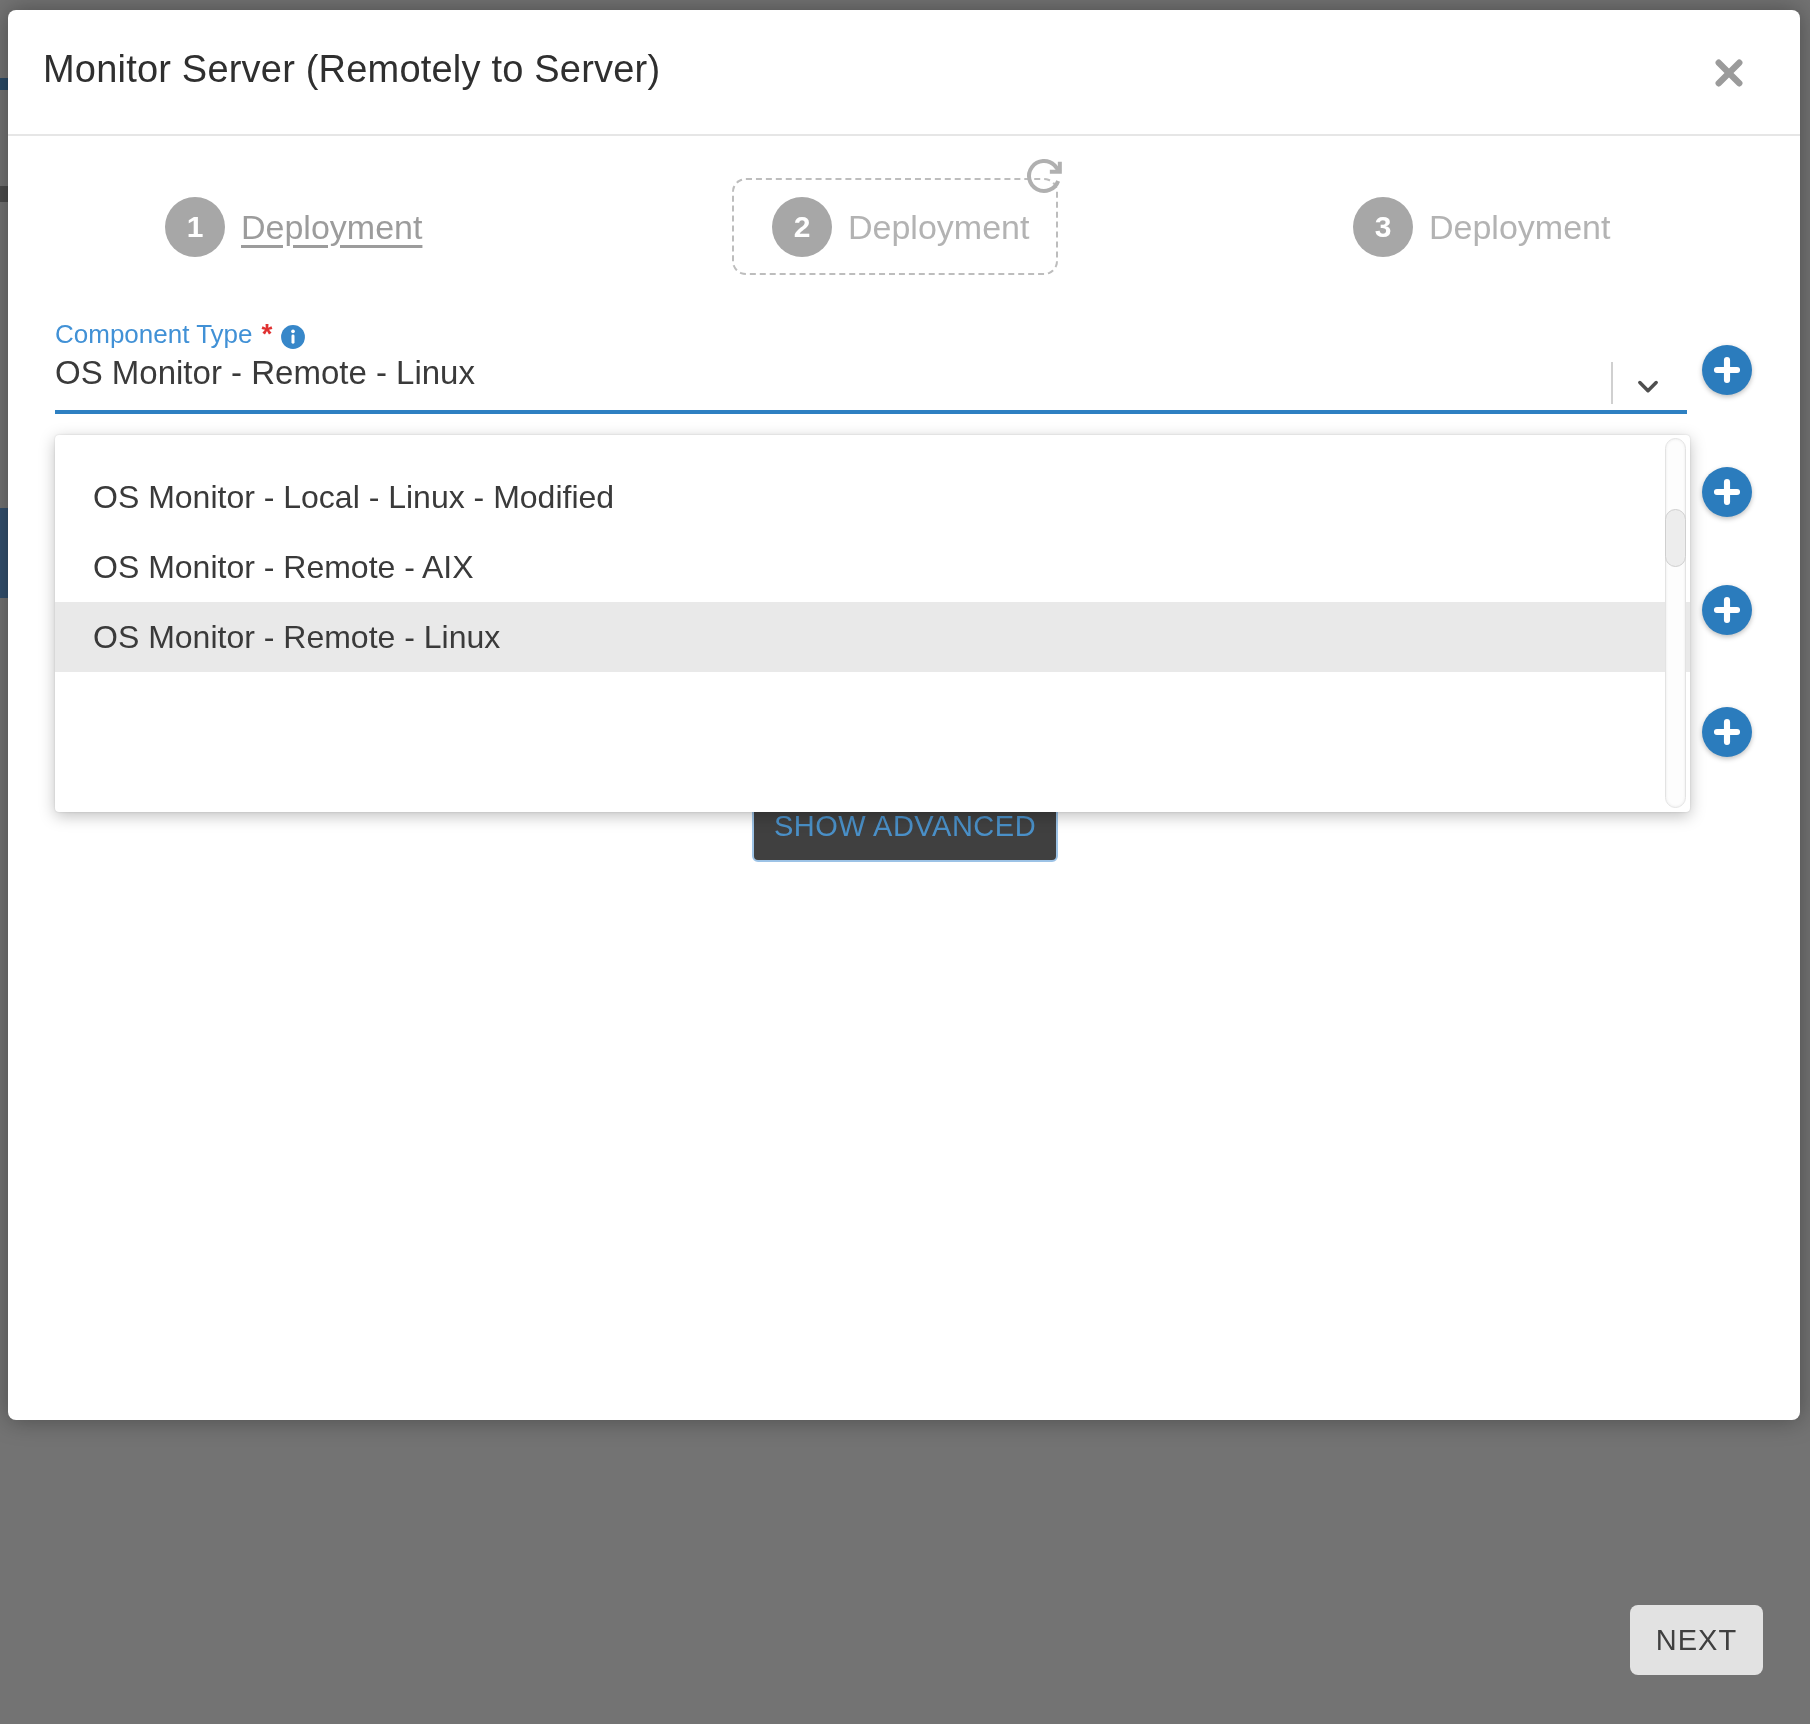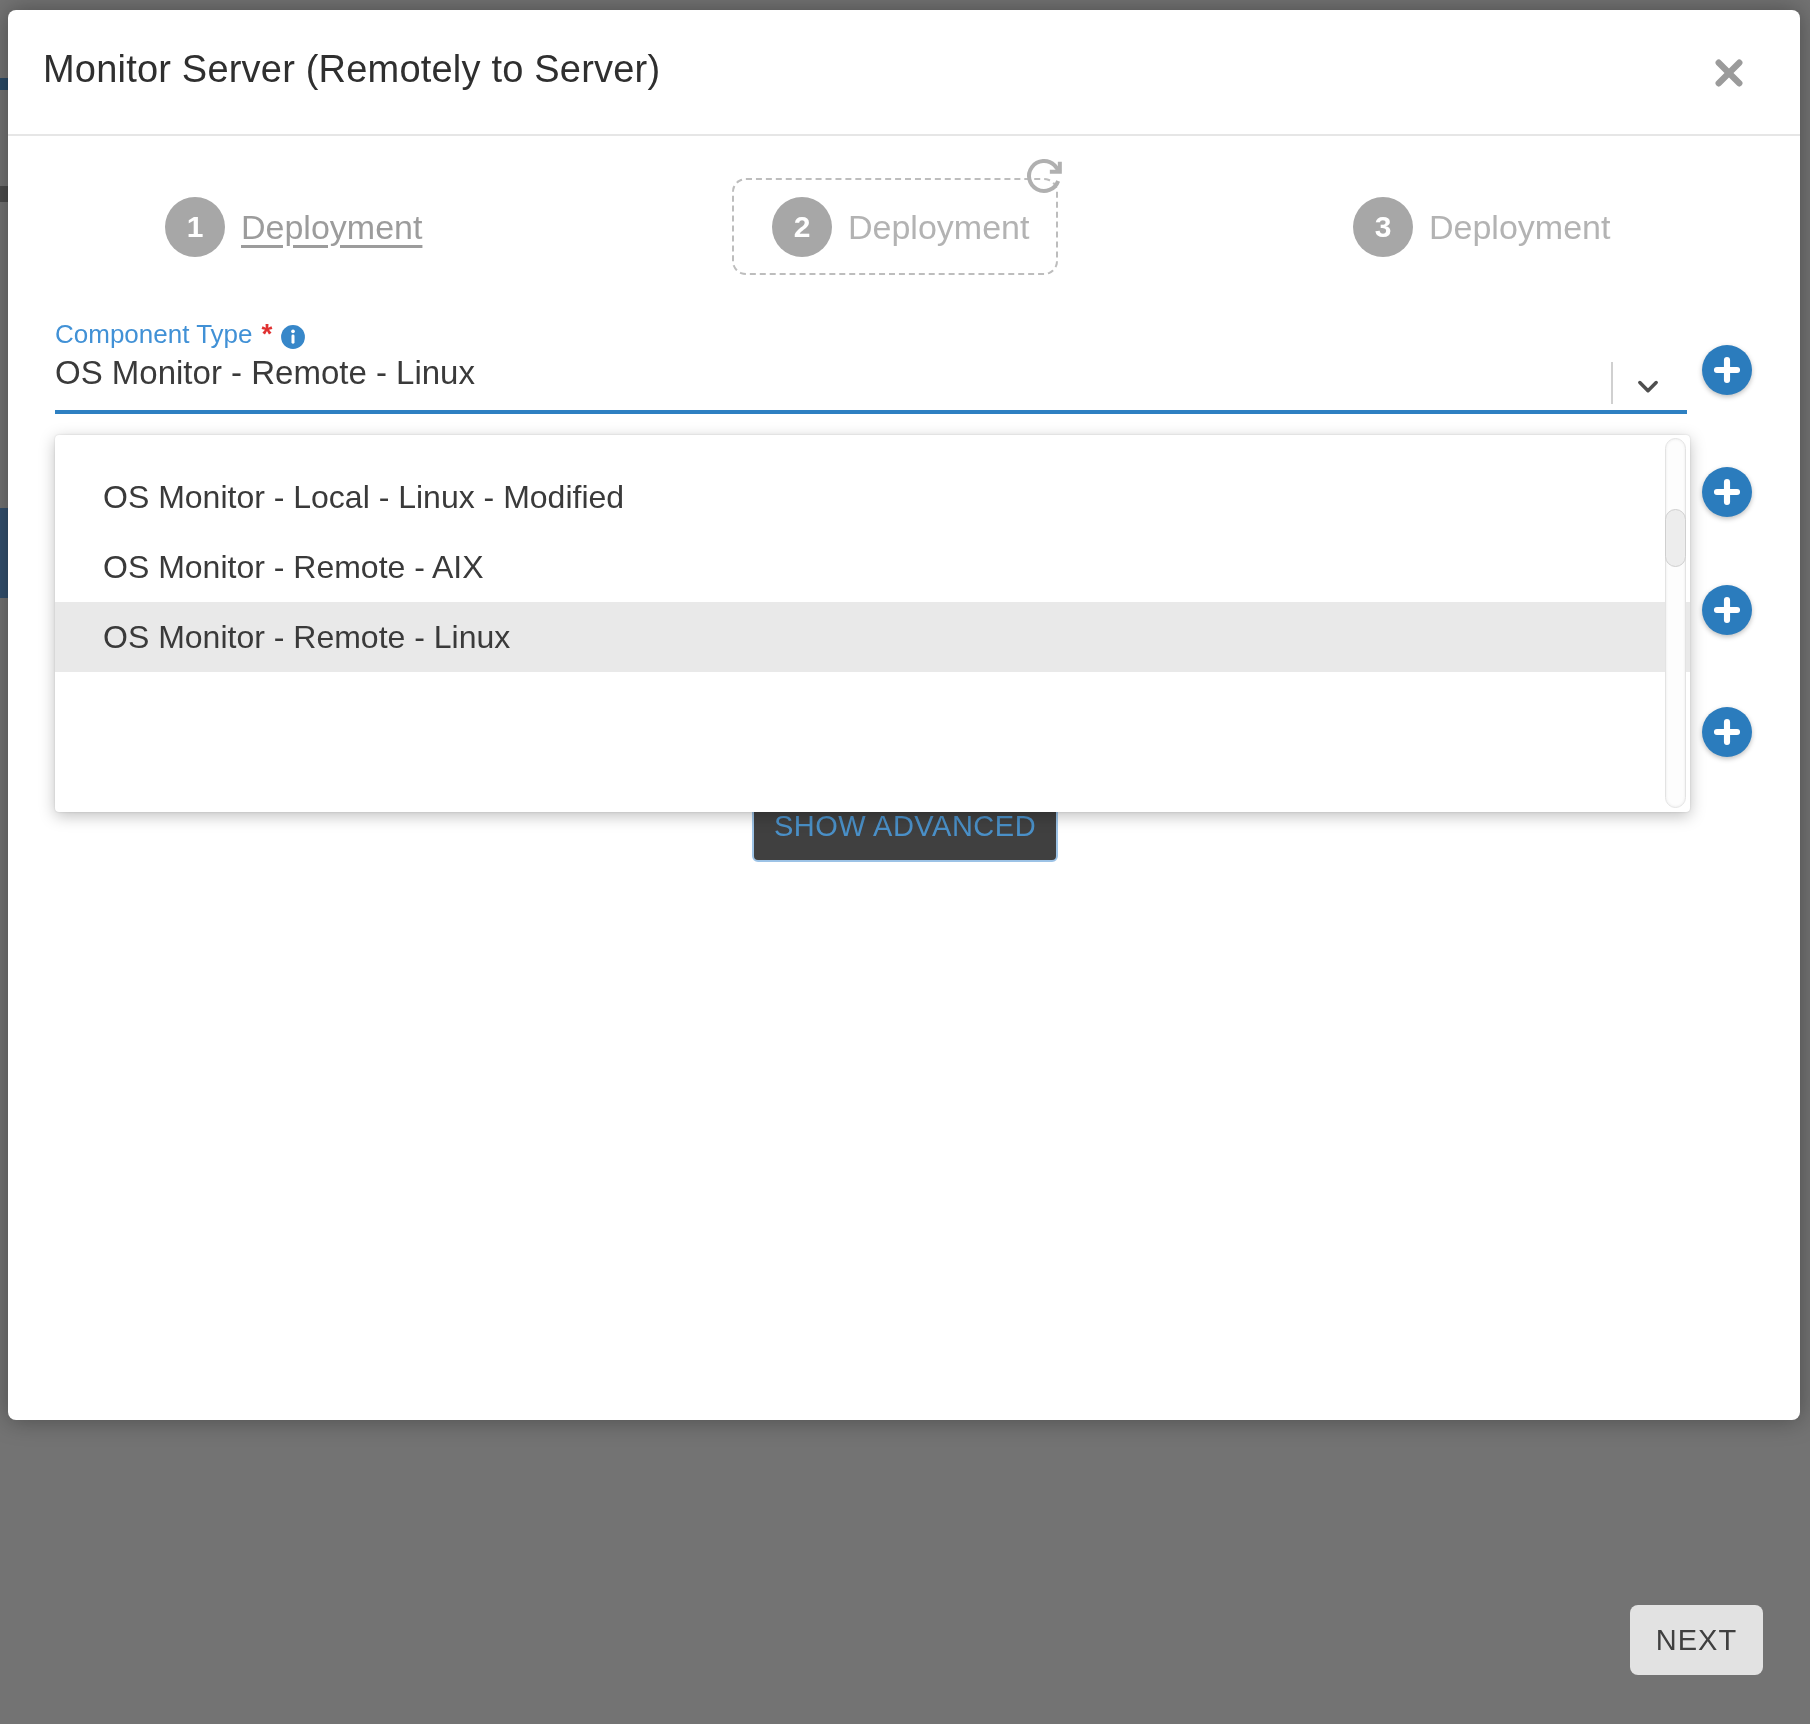--- a/index.html
+++ b/index.html
@@ -91,21 +91,21 @@
   }
 
   
   .dropdown-panel {
     position:absolute; left:47px; top:425px; width:1635px; height:377px;
     background:#ffffff; border-radius:4px; z-index:5;
     box-shadow:0 4px 16px rgba(0,0,0,.25), 0 0 2px rgba(0,0,0,.15);
     padding-top:27px; overflow:hidden;
   }
   .dropdown-option {
-    height:70px; line-height:70px; padding-left:48px;
+    height:70px; line-height:70px; padding-left:38px;
     font-size:32px; color:#3a3a3a; white-space:nowrap; cursor:pointer;
   }
   .dropdown-option.highlighted { background:#e9e9e9; }
   .scrollbar-track {
     position:absolute; right:4px; top:3px; width:21px; height:370px;
     background:#fdfdfd; border:1px solid #e3e3e3; border-radius:11px;
     box-shadow:inset 0 0 3px rgba(0,0,0,.08);
   }
   .scrollbar-thumb {
     position:absolute; left:-1px; top:70px; width:21px; height:58px;

